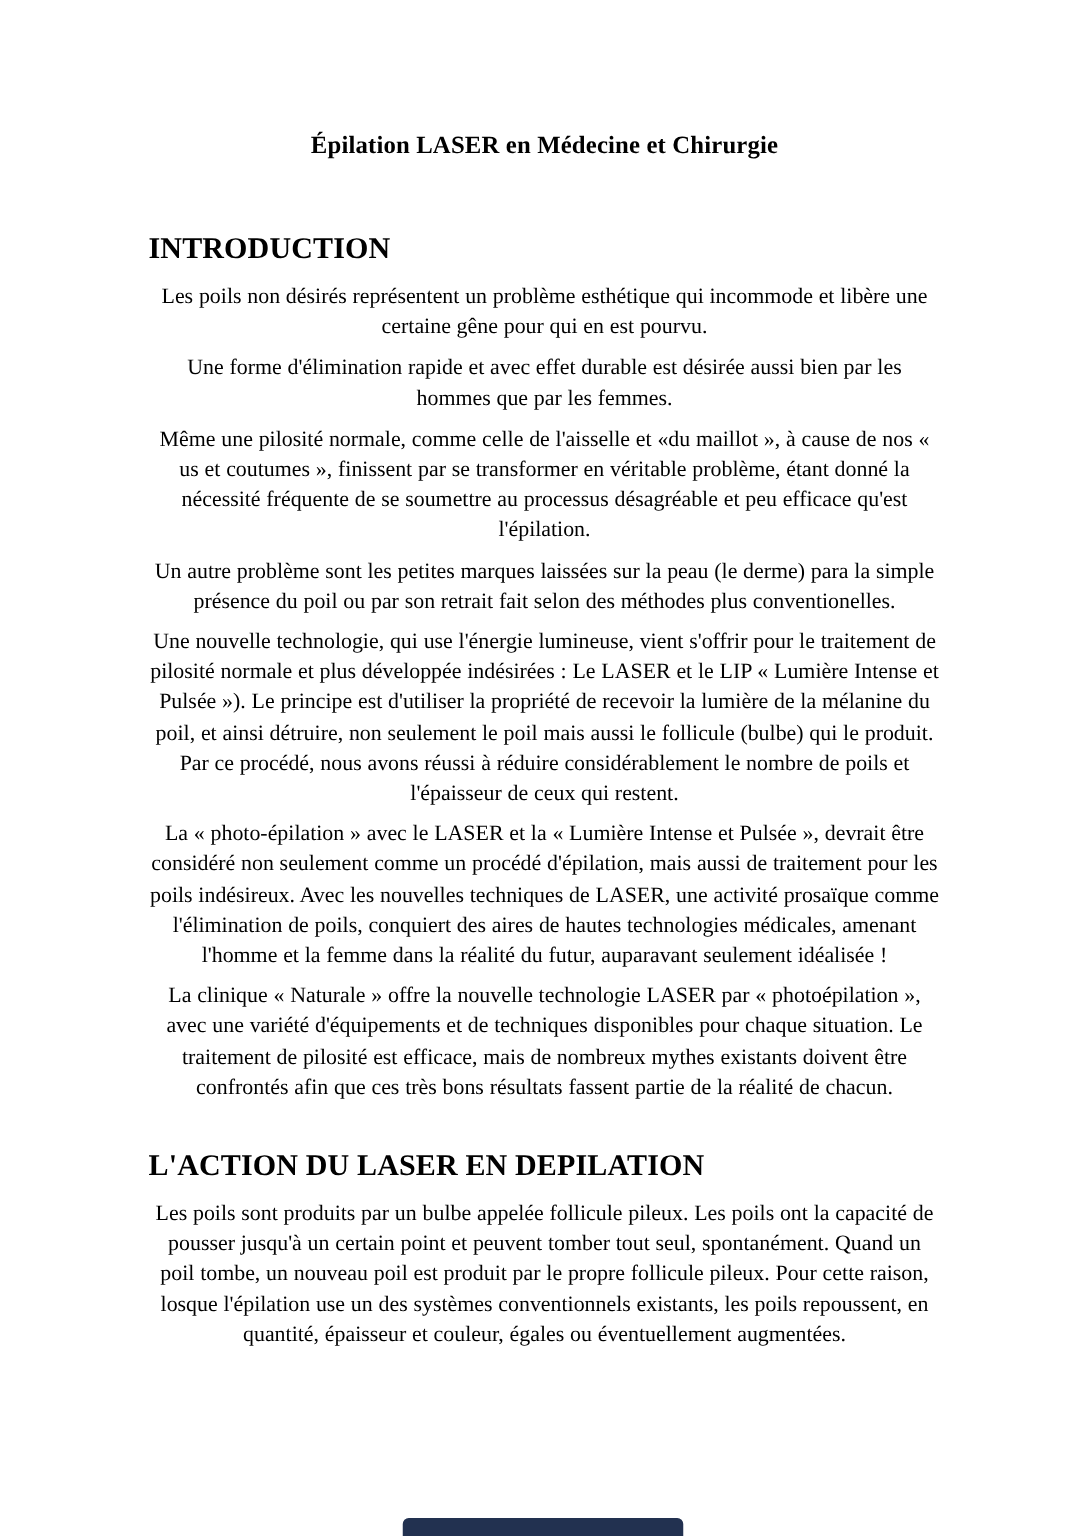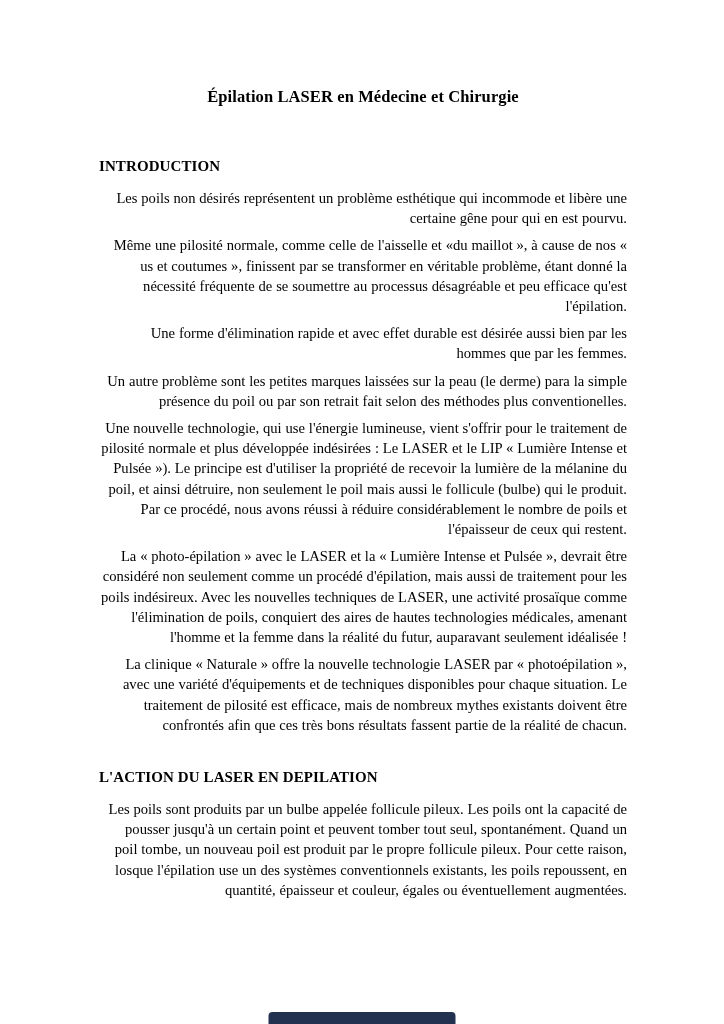--- a/index.html
+++ b/index.html
@@ -25,33 +25,33 @@
   }
   .doc-title {
     margin: 0;
     font-size: 16.5px;
     line-height: 22px;
     font-weight: bold;
     text-align: center;
     letter-spacing: 0.1px;
   }
   .section h2 {
-    font-size: 15px;
+    font-size: 20px;
     line-height: 20px;
     font-weight: bold;
     margin: 0 0 12px 0;
     letter-spacing: 0.1px;
   }
   .section-1 h2 { margin-top: 48px; }
   .section-2 h2 { margin-top: 32px; }
   .section p {
     margin: 0 0 7px 0;
     font-size: 14.6px;
     line-height: 20.2px;
-    text-align: right;
+    text-align: center;
     word-spacing: 0.2px;
   }
   .scroll-indicator {
     position: absolute;
     left: 50%;
     transform: translateX(-50%);
     bottom: 0;
     width: 187px;
     height: 12px;
     border-radius: 4px 4px 0 0;
@@ -60,22 +60,22 @@
 </head>
 <body>
 
 <div class="page">
 
   <h1 class="doc-title">Épilation LASER en Médecine et Chirurgie</h1>
 
   <div class="section section-1">
     <h2>INTRODUCTION</h2>
     <p>Les poils non désirés représentent un problème esthétique qui incommode et libère une certaine gêne pour qui en est pourvu.</p>
+    <p>Une forme d'élimination rapide et avec effet durable est désirée aussi bien par les hommes que par les femmes.</p>
     <p>Même une pilosité normale, comme celle de l'aisselle et «du maillot », à cause de nos « us et coutumes », finissent par se transformer en véritable problème, étant donné la nécessité fréquente de se soumettre au processus désagréable et peu efficace qu'est l'épilation.</p>
-    <p>Une forme d'élimination rapide et avec effet durable est désirée aussi bien par les hommes que par les femmes.</p>
     <p>Un autre problème sont les petites marques laissées sur la peau (le derme) para la simple présence du poil ou par son retrait fait selon des méthodes plus conventionelles.</p>
     <p>Une nouvelle technologie, qui use l'énergie lumineuse, vient s'offrir pour le traitement de pilosité normale et plus développée indésirées : Le LASER et le LIP « Lumière Intense et Pulsée »). Le principe est d'utiliser la propriété de recevoir la lumière de la mélanine du poil, et ainsi détruire, non seulement le poil mais aussi le follicule (bulbe) qui le produit. Par ce procédé, nous avons réussi à réduire considérablement le nombre de poils et l'épaisseur de ceux qui restent.</p>
     <p>La « photo-épilation » avec le LASER et la « Lumière Intense et Pulsée », devrait être considéré non seulement comme un procédé d'épilation, mais aussi de traitement pour les poils indésireux. Avec les nouvelles techniques de LASER, une activité prosaïque comme l'élimination de poils, conquiert des aires de hautes technologies médicales, amenant l'homme et la femme dans la réalité du futur, auparavant seulement idéalisée !</p>
     <p>La clinique « Naturale » offre la nouvelle technologie LASER par « photoépilation », avec une variété d'équipements et de techniques disponibles pour chaque situation. Le traitement de pilosité est efficace, mais de nombreux mythes existants doivent être confrontés afin que ces très bons résultats fassent partie de la réalité de chacun.</p>
   </div>
 
   <div class="section section-2">
     <h2>L'ACTION DU LASER EN DEPILATION</h2>
     <p>Les poils sont produits par un bulbe appelée follicule pileux. Les poils ont la capacité de pousser jusqu'à un certain point et peuvent tomber tout seul, spontanément. Quand un poil tombe, un nouveau poil est produit par le propre follicule pileux. Pour cette raison, losque l'épilation use un des systèmes conventionnels existants, les poils repoussent, en quantité, épaisseur et couleur, égales ou éventuellement augmentées.</p>
   </div>

